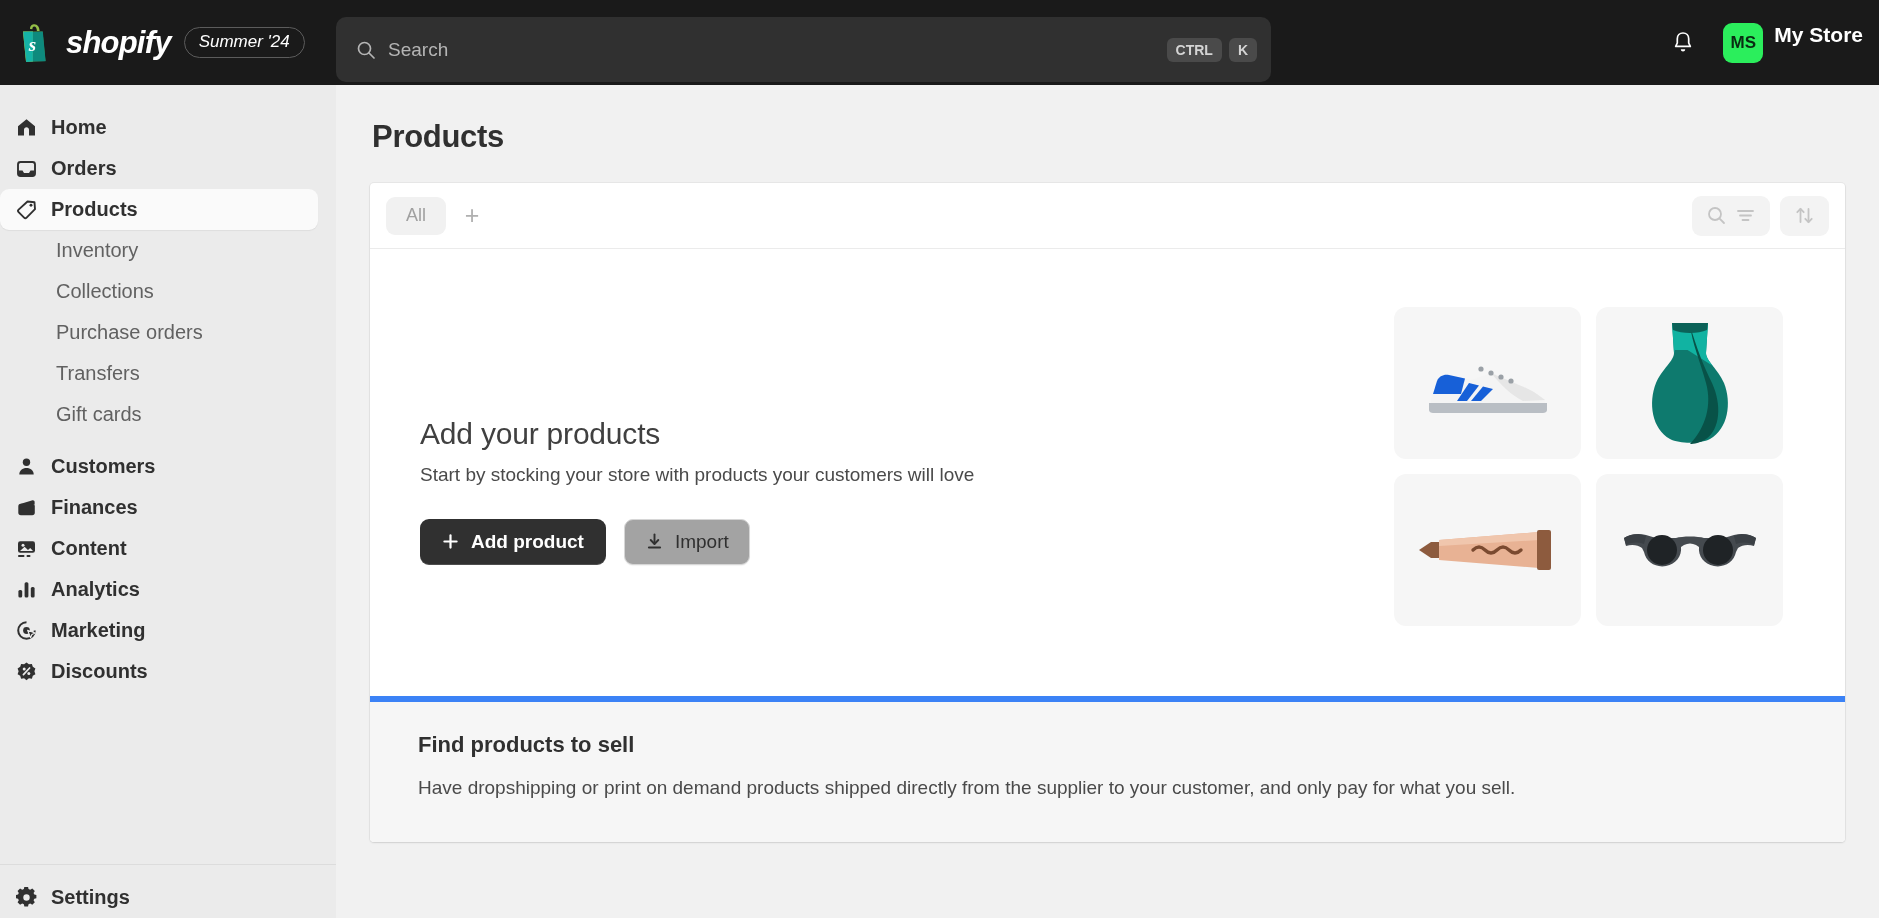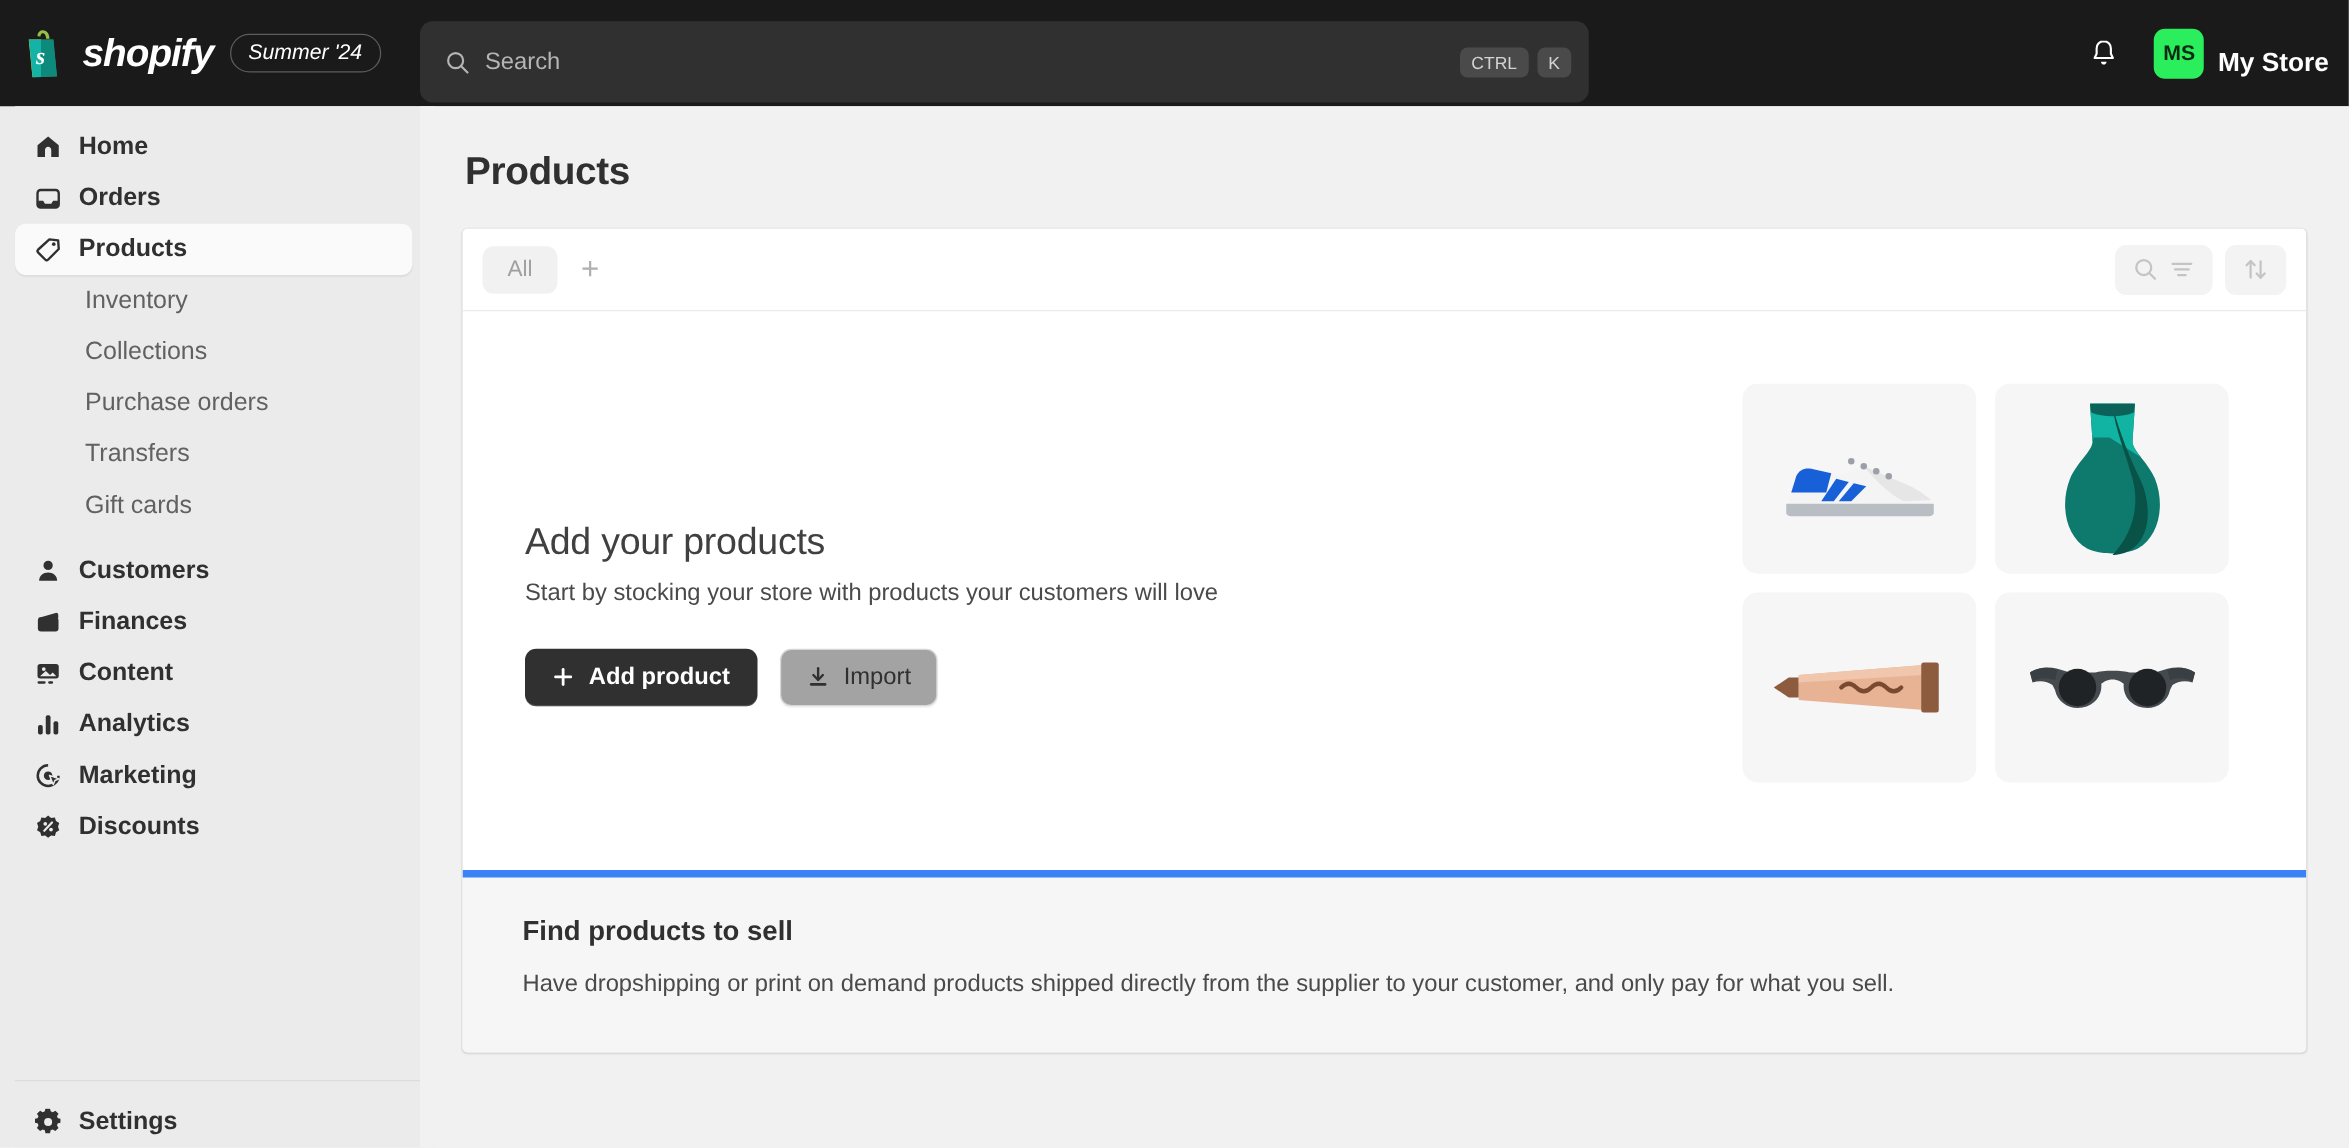--- a/index.html
+++ b/index.html
@@ -81,20 +81,21 @@
   .kbd-group { display: flex; gap: 7px; flex: none; }
   .kbd {
     background: #4a4a4a;
     color: #d4d4d4;
     font-size: 14px;
     border-radius: 6px;
     padding: 5px 9px;
     line-height: 1;
     min-width: 26px;
     text-align: center;
+    font-weight: bold;
   }
 
   .topright {
     position: absolute;
     right: 0; top: 0;
     height: 85px;
     display: flex;
     align-items: center;
     gap: 14px;
     padding-right: 8px;
@@ -102,21 +103,21 @@
 
   .bell-btn {
     width: 42px; height: 42px;
     display: flex; align-items: center; justify-content: center;
     border-radius: 9px;
     cursor: pointer;
   }
 
   .store-btn {
     display: flex;
-    align-items: flex-end;
+    align-items: flex-start;
     gap: 11px;
     border-radius: 9px;
     padding: 5px 8px 5px 5px;
     cursor: pointer;
   }
 
   .avatar {
     width: 40px; height: 40px;
     background: #2bee5c;
     border-radius: 9px;
@@ -135,24 +136,23 @@
     white-space: nowrap;
   }
 
   
   .sidebar {
     position: absolute;
     top: 85px; left: 0;
     width: 336px;
     height: 833px;
     background: #ebebeb;
-    padding-top: 12px;
+    padding-top: 22px;
     display: flex;
     flex-direction: column;
-    margin-left: 12px;
   }
 
   .nav-item {
     display: flex;
     align-items: center;
     height: 41px;
     margin: 0 18px 0 0;
     border-radius: 9px;
     padding-left: 16px;
     cursor: pointer;

